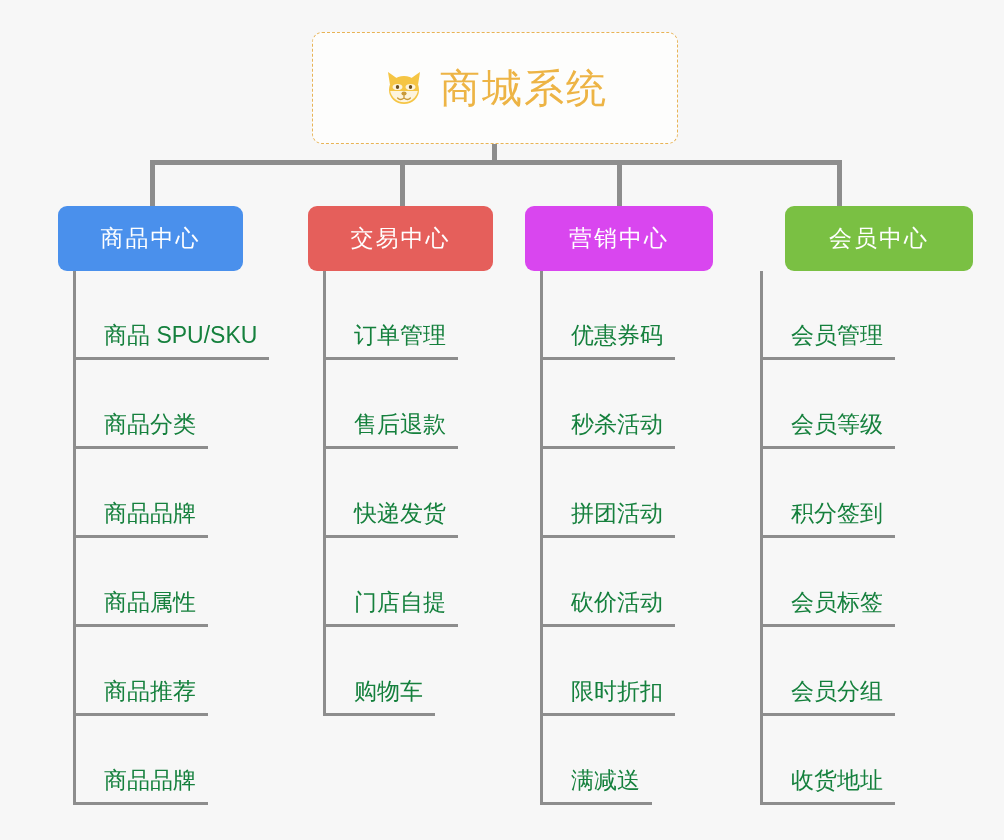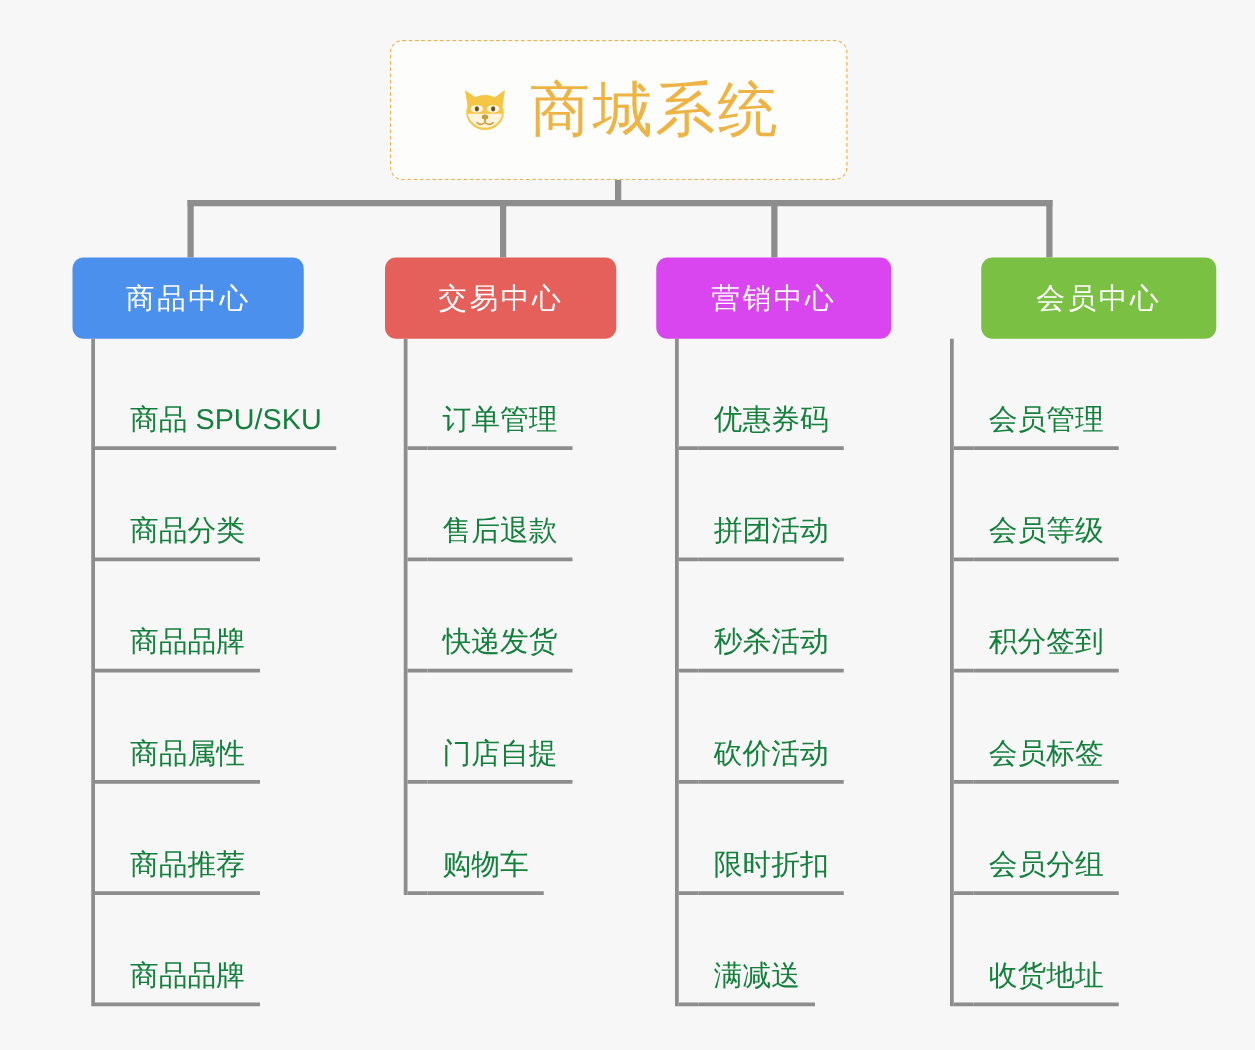--- a/index.html
+++ b/index.html
@@ -36,21 +36,21 @@
     justify-content: center;
     gap: 14px;
   }
   .root-emoji {
     font-size: 40px;
     line-height: 1;
     display: block;
   }
   .root-emoji svg { display: block; }
   .root-title {
-    font-size: 48px;
+    font-size: 40px;
     color: #edb445;
     letter-spacing: 2px;
     white-space: nowrap;
   }
 
   
   .conn {
     position: absolute;
     background: #8d8d8d;
   }
@@ -214,24 +214,24 @@
     </div>
   </div>
 
   <div class="column col-3">
     <div class="cat-header">营销中心</div>
     <div class="leaf-list">
       <div class="leaf-item">
           <span class="leaf-label">优惠券码</span>
         </div>
       <div class="leaf-item">
+          <span class="leaf-label">秒杀活动</span>
+        </div>
+      <div class="leaf-item">
           <span class="leaf-label">拼团活动</span>
-        </div>
-      <div class="leaf-item">
-          <span class="leaf-label">秒杀活动</span>
         </div>
       <div class="leaf-item">
           <span class="leaf-label">砍价活动</span>
         </div>
       <div class="leaf-item">
           <span class="leaf-label">限时折扣</span>
         </div>
       <div class="leaf-item">
           <span class="leaf-label">满减送</span>
         </div>

